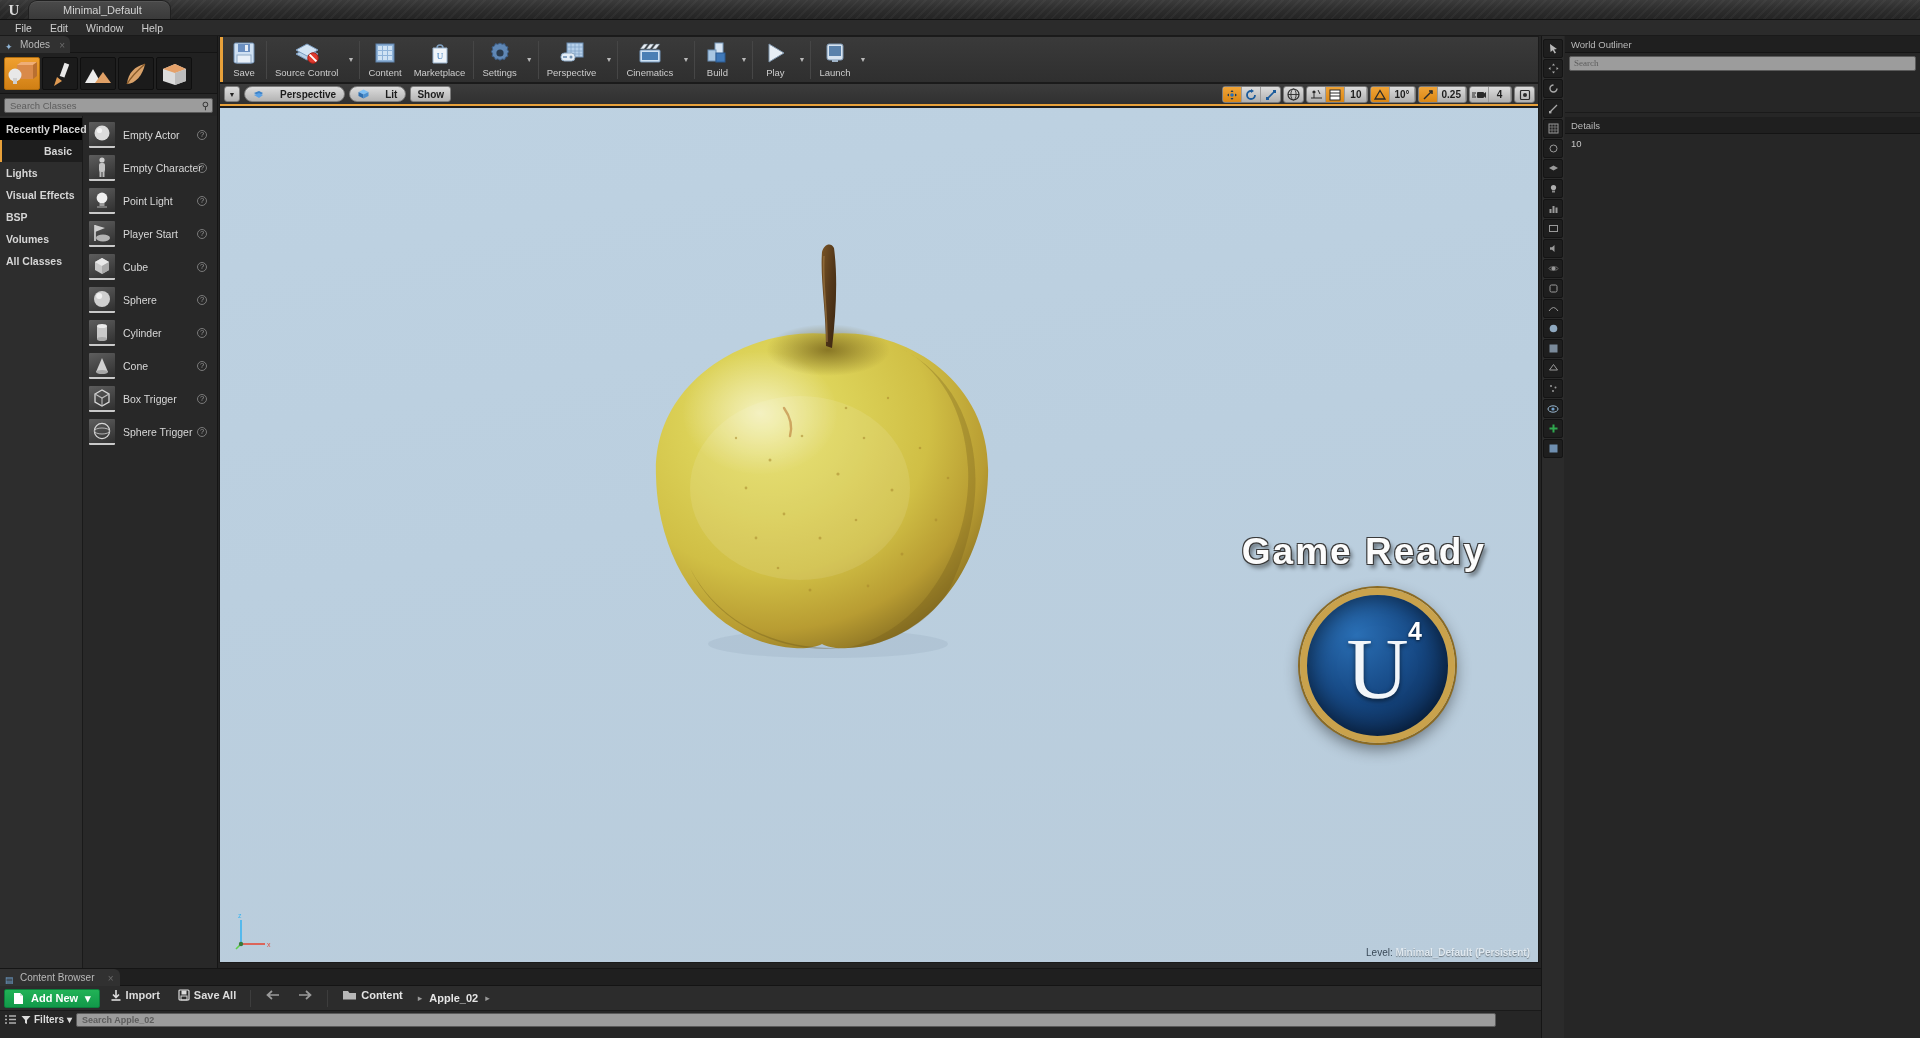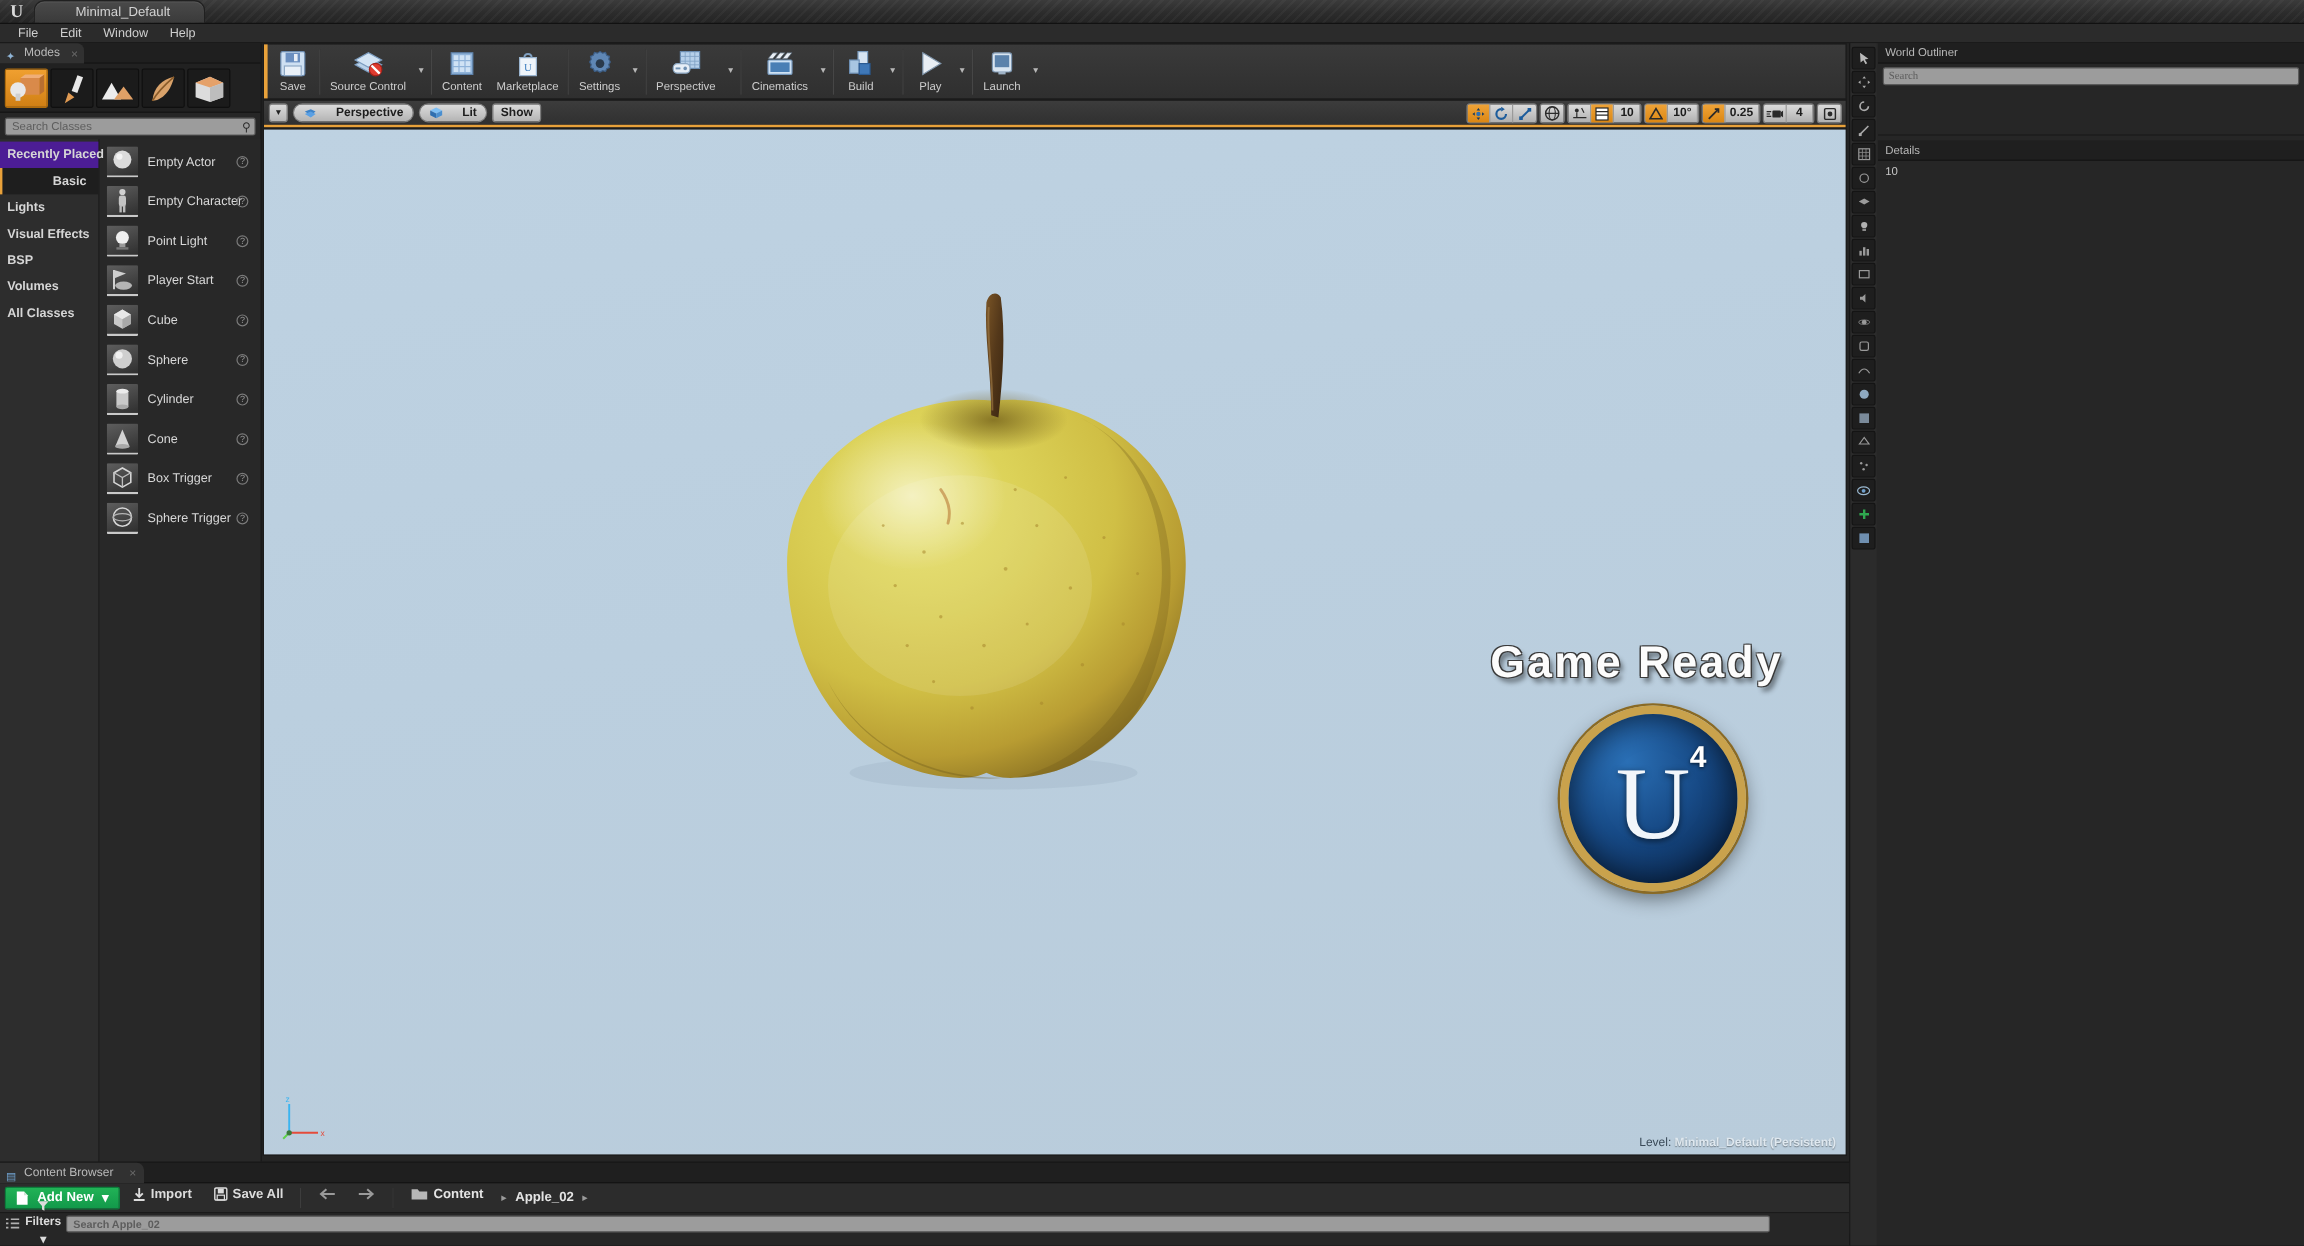--- a/index.html
+++ b/index.html
@@ -113,21 +113,21 @@
   .cat-item {
     height: 22px; line-height: 22px; padding-left: 6px;
     font-size: 10.5px; color: #d6d6d6; font-weight: bold;
     position: relative; white-space: nowrap;
   }
   .cat-item.active { background: #1e1e1e; padding-left: 44px; }
   .cat-item.active::before {
     content: ''; position: absolute; left: 0; top: 0; bottom: 0;
     width: 2px; background: #e8a13a;
   }
-  .cat-item.hoverhl { background: #4c1d95; }
+  .cat-item.hoverhl { background: #000000; }
   .actor-col { flex: 1; background: #282828; padding-top: 2px; overflow: hidden; }
   .actor-item {
     height: 33px; display: flex; align-items: center;
     padding-left: 6px; position: relative;
   }
   .actor-thumb {
     width: 26px; height: 26px; border-radius: 1px;
     background: linear-gradient(160deg,#5e5e5e,#2f2f2f);
     border-bottom: 2px solid #c9c9c9;
     display: flex; align-items: center; justify-content: center;
@@ -315,21 +315,21 @@
     height: 19px; padding: 0 8px; display: flex; align-items: flex-start; gap: 4px;
     color: #dcdcdc; font-size: 11px; font-weight: bold; white-space: nowrap;
   }
   .cb-navsep { width: 1px; height: 17px; background: #1a1a1a; border-right: 1px solid #3d3d3d; margin: 0 4px; }
   .crumb { color: #e4e4e4; font-size: 11px; font-weight: bold; white-space: nowrap; }
   .crumb-arrow { color: #9a9a9a; font-size: 9px; padding: 0 5px; }
   .cb-filterbar {
     height: 17px; display: flex; align-items: center; padding-left: 4px;
     background: #262626; gap: 4px;
   }
-  .filters-btn { color: #dcdcdc; font-size: 10px; font-weight: bold; display: flex; align-items: center; gap: 3px; flex-direction: column; }
+  .filters-btn { color: #dcdcdc; font-size: 10px; font-weight: bold; display: flex; align-items: center; gap: 3px; }
   .cb-searchbox {
     flex: 1; height: 14px; background: #9c9c9c; border: 1px solid #5a5a5a;
     border-radius: 2px; margin-right: 6px; position: relative; max-width: 1420px;
   }
   .cb-searchbox span { position: absolute; left: 5px; top: 0px; font-size: 9px; color: #5d5d5d; line-height: 13px; font-weight: bold; }
 </style>
 </head>
 <body>
 
 <div class="app">

